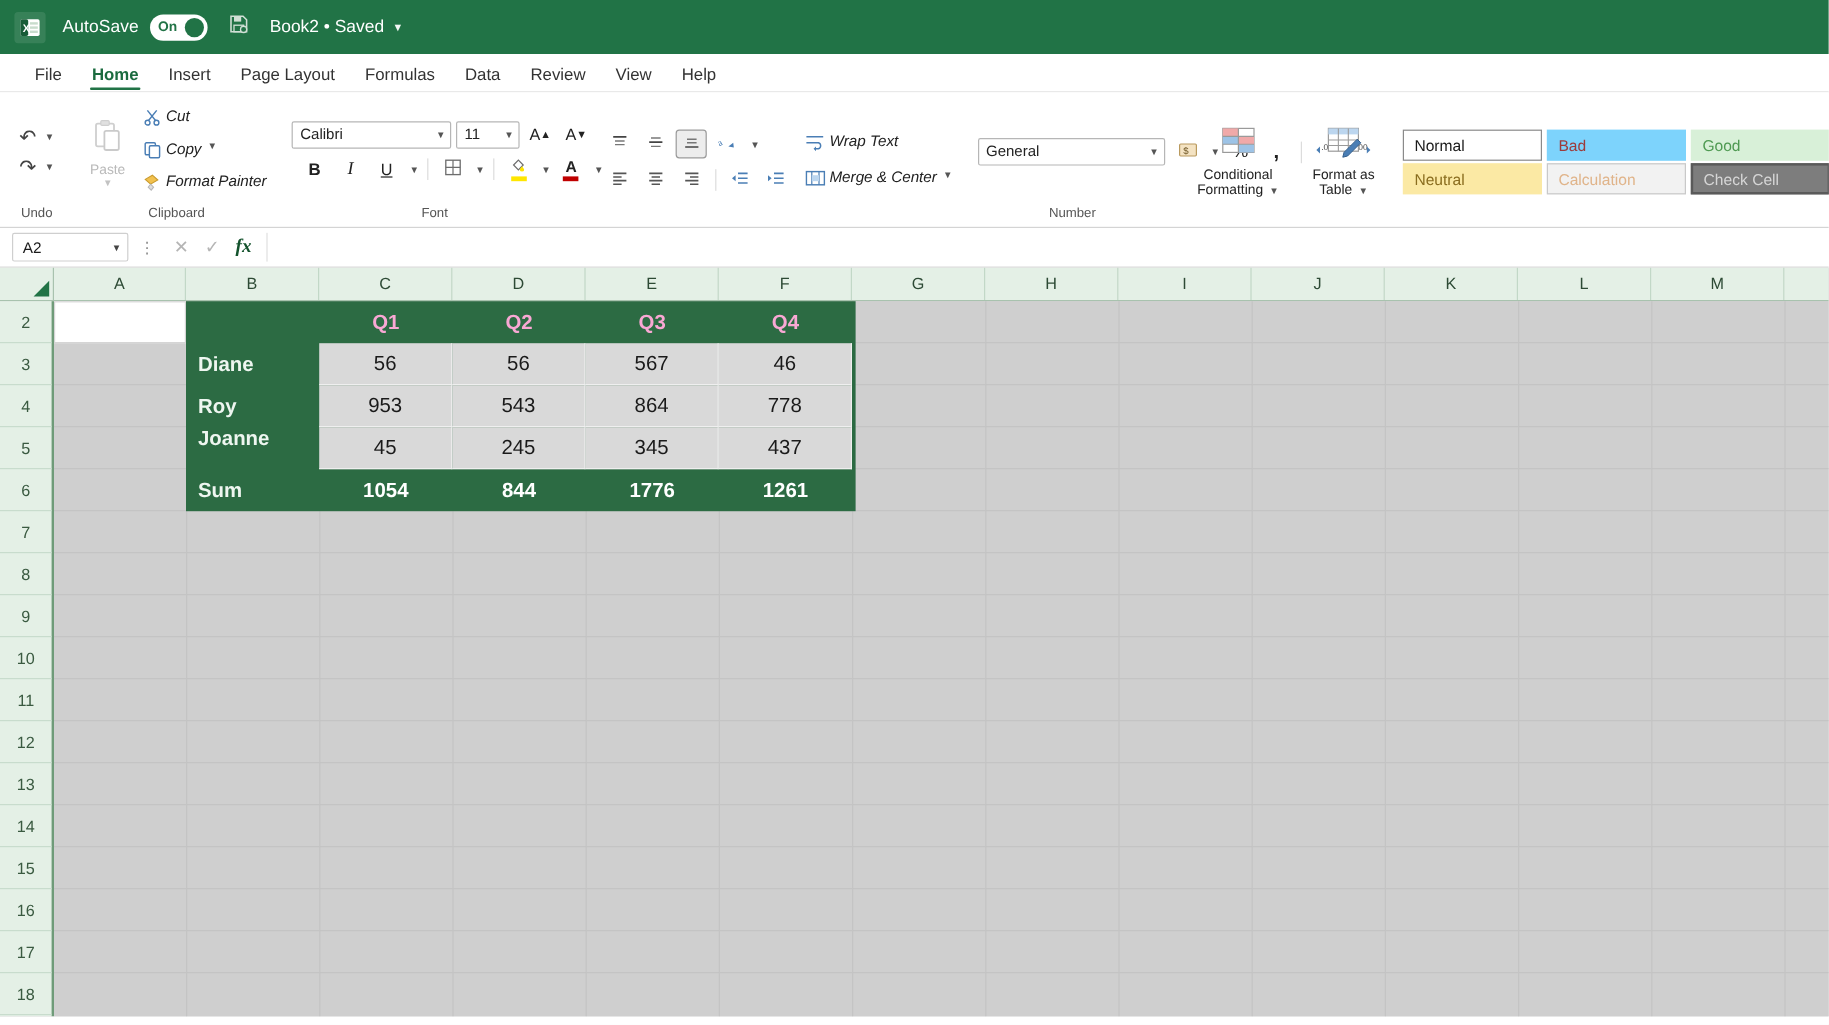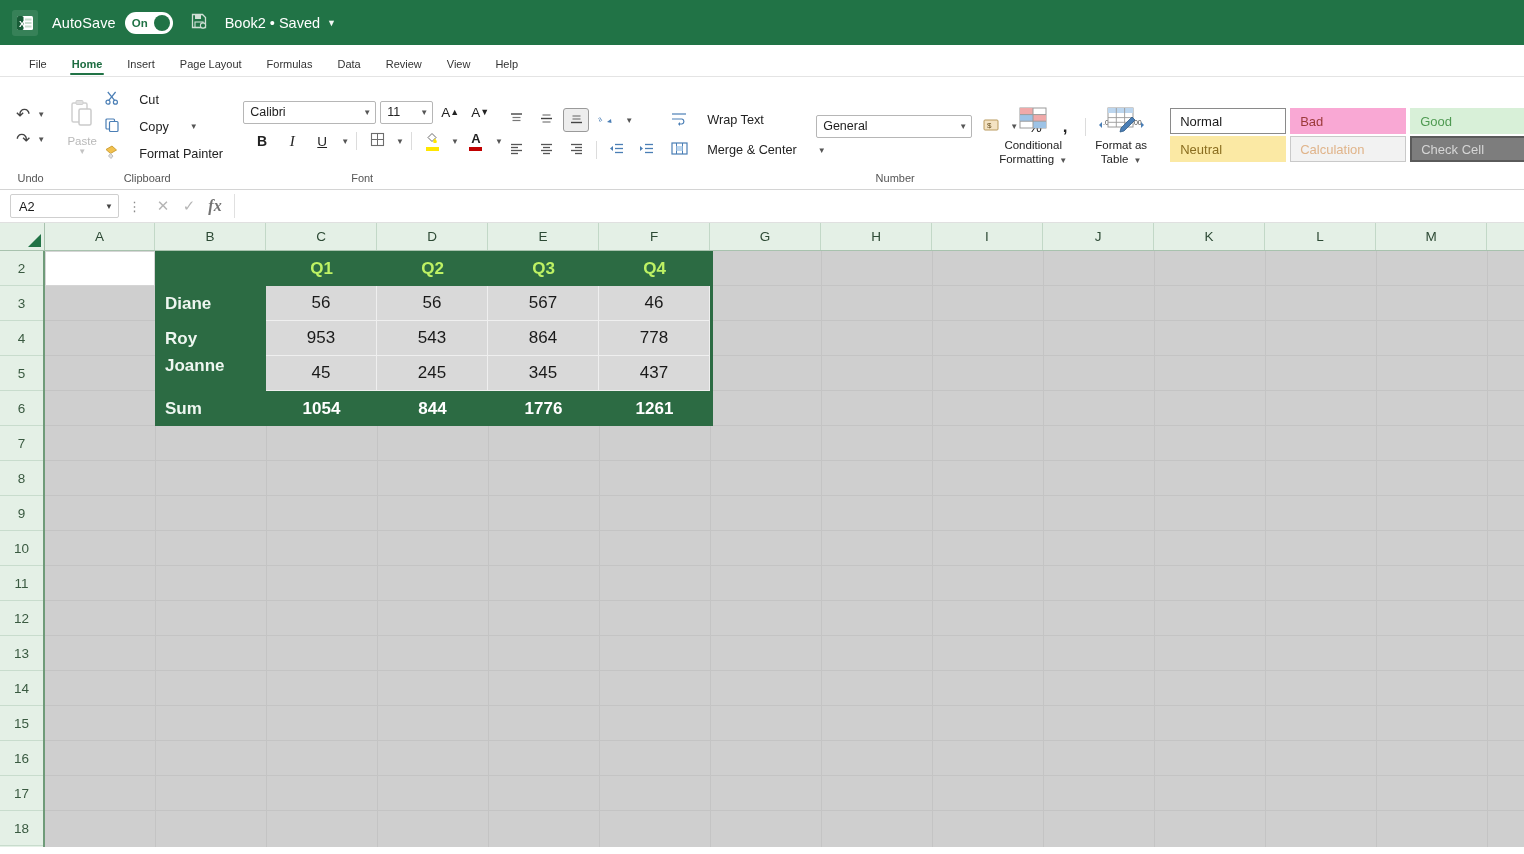--- a/index.html
+++ b/index.html
@@ -49,21 +49,21 @@
     display: flex; align-items: center; padding-left: 13px; gap: 10px;
   }
   .searchwrap .ph { color: #5b6b60; font-size: 13.5px; }
 
   
   .tabbar {
     height: 32px; background: #fff; display: flex; align-items: flex-end;
     padding-left: 18px; gap: 3px; border-bottom: 1px solid #e4e4e4;
   }
   .tab {
-    font-size: 11px; color: #333; padding: 4px 11px 6px 11px;
+    font-size: 14px; color: #333; padding: 4px 11px 6px 11px;
     position: relative; white-space: nowrap;
   }
   .tab.active { color: #1b6b3f; font-weight: 600; }
   .tab.active::after {
     content: ""; position: absolute; left: 9px; right: 9px; bottom: 1px;
     height: 2.5px; background: #217346; border-radius: 2px;
   }
 
   
   .ribbon {
@@ -73,23 +73,24 @@
   .rgroup { position: relative; display: flex; flex-direction: column; }
   .rgroup > .gbody { flex: 1; display: flex; align-items: center; padding: 4px 6px 0 6px; }
   .glabel {
     text-align: center; font-size: 11px; color: #555;
     padding-bottom: 5px; position: relative;
   }
   .gsep {
     width: 1px; background: #e3e3e3; margin: 8px 0 24px 0; align-self: stretch;
   }
   .icobtn {
-    display: flex; align-items: center; gap: 19px;
+    display: flex; align-items: flex-start; gap: 3px;
     padding: 3px 5px; border-radius: 3px; font-size: 12.7px; color: #222;
     white-space: nowrap;
+    font-style: italic;
   }
   .caret { font-size: 8px; color: #555; margin-left: 2px; }
 
   
   .undo-col { display: flex; flex-direction: column; gap: 4px; padding: 0 6px; }
   .undo-row { display: flex; align-items: center; gap: 5px; padding: 2px 4px; }
   .arrow-gly { font-size: 17px; color: #444; line-height: 1; }
 
   
   .paste-col {
@@ -136,40 +137,40 @@
     display: flex; flex-direction: column; align-items: center;
     font-size: 11.5px; color: #222; width: 78px; line-height: 1.18;
     padding-top: 2px;
   }
   .gallery { display: grid; grid-template-columns: repeat(3, 116px); grid-gap: 2px 4px; }
   .gcell {
     height: 26px; display: flex; align-items: center;
     padding-left: 9px; font-size: 13px; border: 1px solid transparent;
   }
   .g-normal { background:#fff; color:#1a1a1a; border-color:#8a8a8a; }
-  .g-bad { background:#f9a8d4; color:#9c3b3b; }
+  .g-bad { background:#7dd3fc; color:#9c3b3b; }
   .g-good { background:#d8f0d8; color:#4f9a52; }
   .g-neutral { background:#fbe9a4; color:#8a6d1f; }
   .g-calc { background:#f2f2f2; color:#e0b48a; border-color:#c9c9c9; }
   .g-check { background:#7d7d7d; color:#d6d6d6; border:2px solid #5a5a5a; }
 
   
   .fbar {
     height: 33px; background: #fff; display: flex; align-items: center;
     padding: 0 0 0 10px; gap: 0px; border-bottom: 1px solid #e0e0e0;
   }
   .namebox {
-    width: 109px; height: 24px; border: 1px solid #cfcfcf; border-radius: 2px;
+    width: 97px; height: 24px; border: 1px solid #cfcfcf; border-radius: 2px;
     display: flex; align-items: center; padding: 0 5px 0 8px;
     font-size: 12.8px; color: #1a1a1a; background:#fff;
   }
   .namebox .nb-val { flex: 1; }
   .fb-dots { padding: 0 9px; color: #8a8a8a; font-size: 13px; letter-spacing:0; }
   .fb-ic { width: 26px; display:flex; align-items:center; justify-content:center; font-size:15px; color:#b5b5b5; }
-  .fb-fx { color:#737373; font-family:"Liberation Serif", serif; font-style:italic; font-weight:bold; font-size:16px; }
+  .fb-fx { color:#14532d; font-family:"Liberation Serif", serif; font-style:italic; font-weight:bold; font-size:16px; }
   .fb-input { flex: 1; height: 24px; border-left: 1px solid #e0e0e0; margin-left: 6px; }
 
   
   .gridwrap { position: relative; width: 1524px; height: 624px; overflow: hidden; background:#cfcfcf; }
   .colhdr {
     display: flex; height: 28px; background: #e4f0e6;
     border-bottom: 1px solid #a8c2ae;
   }
   .corner {
     width: 45px; min-width:45px; background: #e4f0e6; position: relative;
@@ -199,21 +200,21 @@
     position: absolute; background: #ffffff;
     border: 1px solid #d5d5d5;
   }
 
   
   .xtable { position: absolute; background: #2c6b43; }
   .xt-cell {
     position: absolute; display: flex; align-items: center;
     font-size: 17px;
   }
-  .xt-head { color: #bef264; font-weight: bold; justify-content: center; }
+  .xt-head { color: #f9a8d4; font-weight: bold; justify-content: center; }
   .xt-rowname { color: #eef6f0; font-weight: bold; padding-left: 10px; }
   .xt-data {
     color: #1a1a1a; background: #d9d9d9; justify-content: center;
     border-right: 1px solid #efefef; border-bottom: 1px solid #efefef;
   }
   .xt-sum { color: #ffffff; font-weight: bold; justify-content: center; }
 </style>
 </head>
 <body>
 

